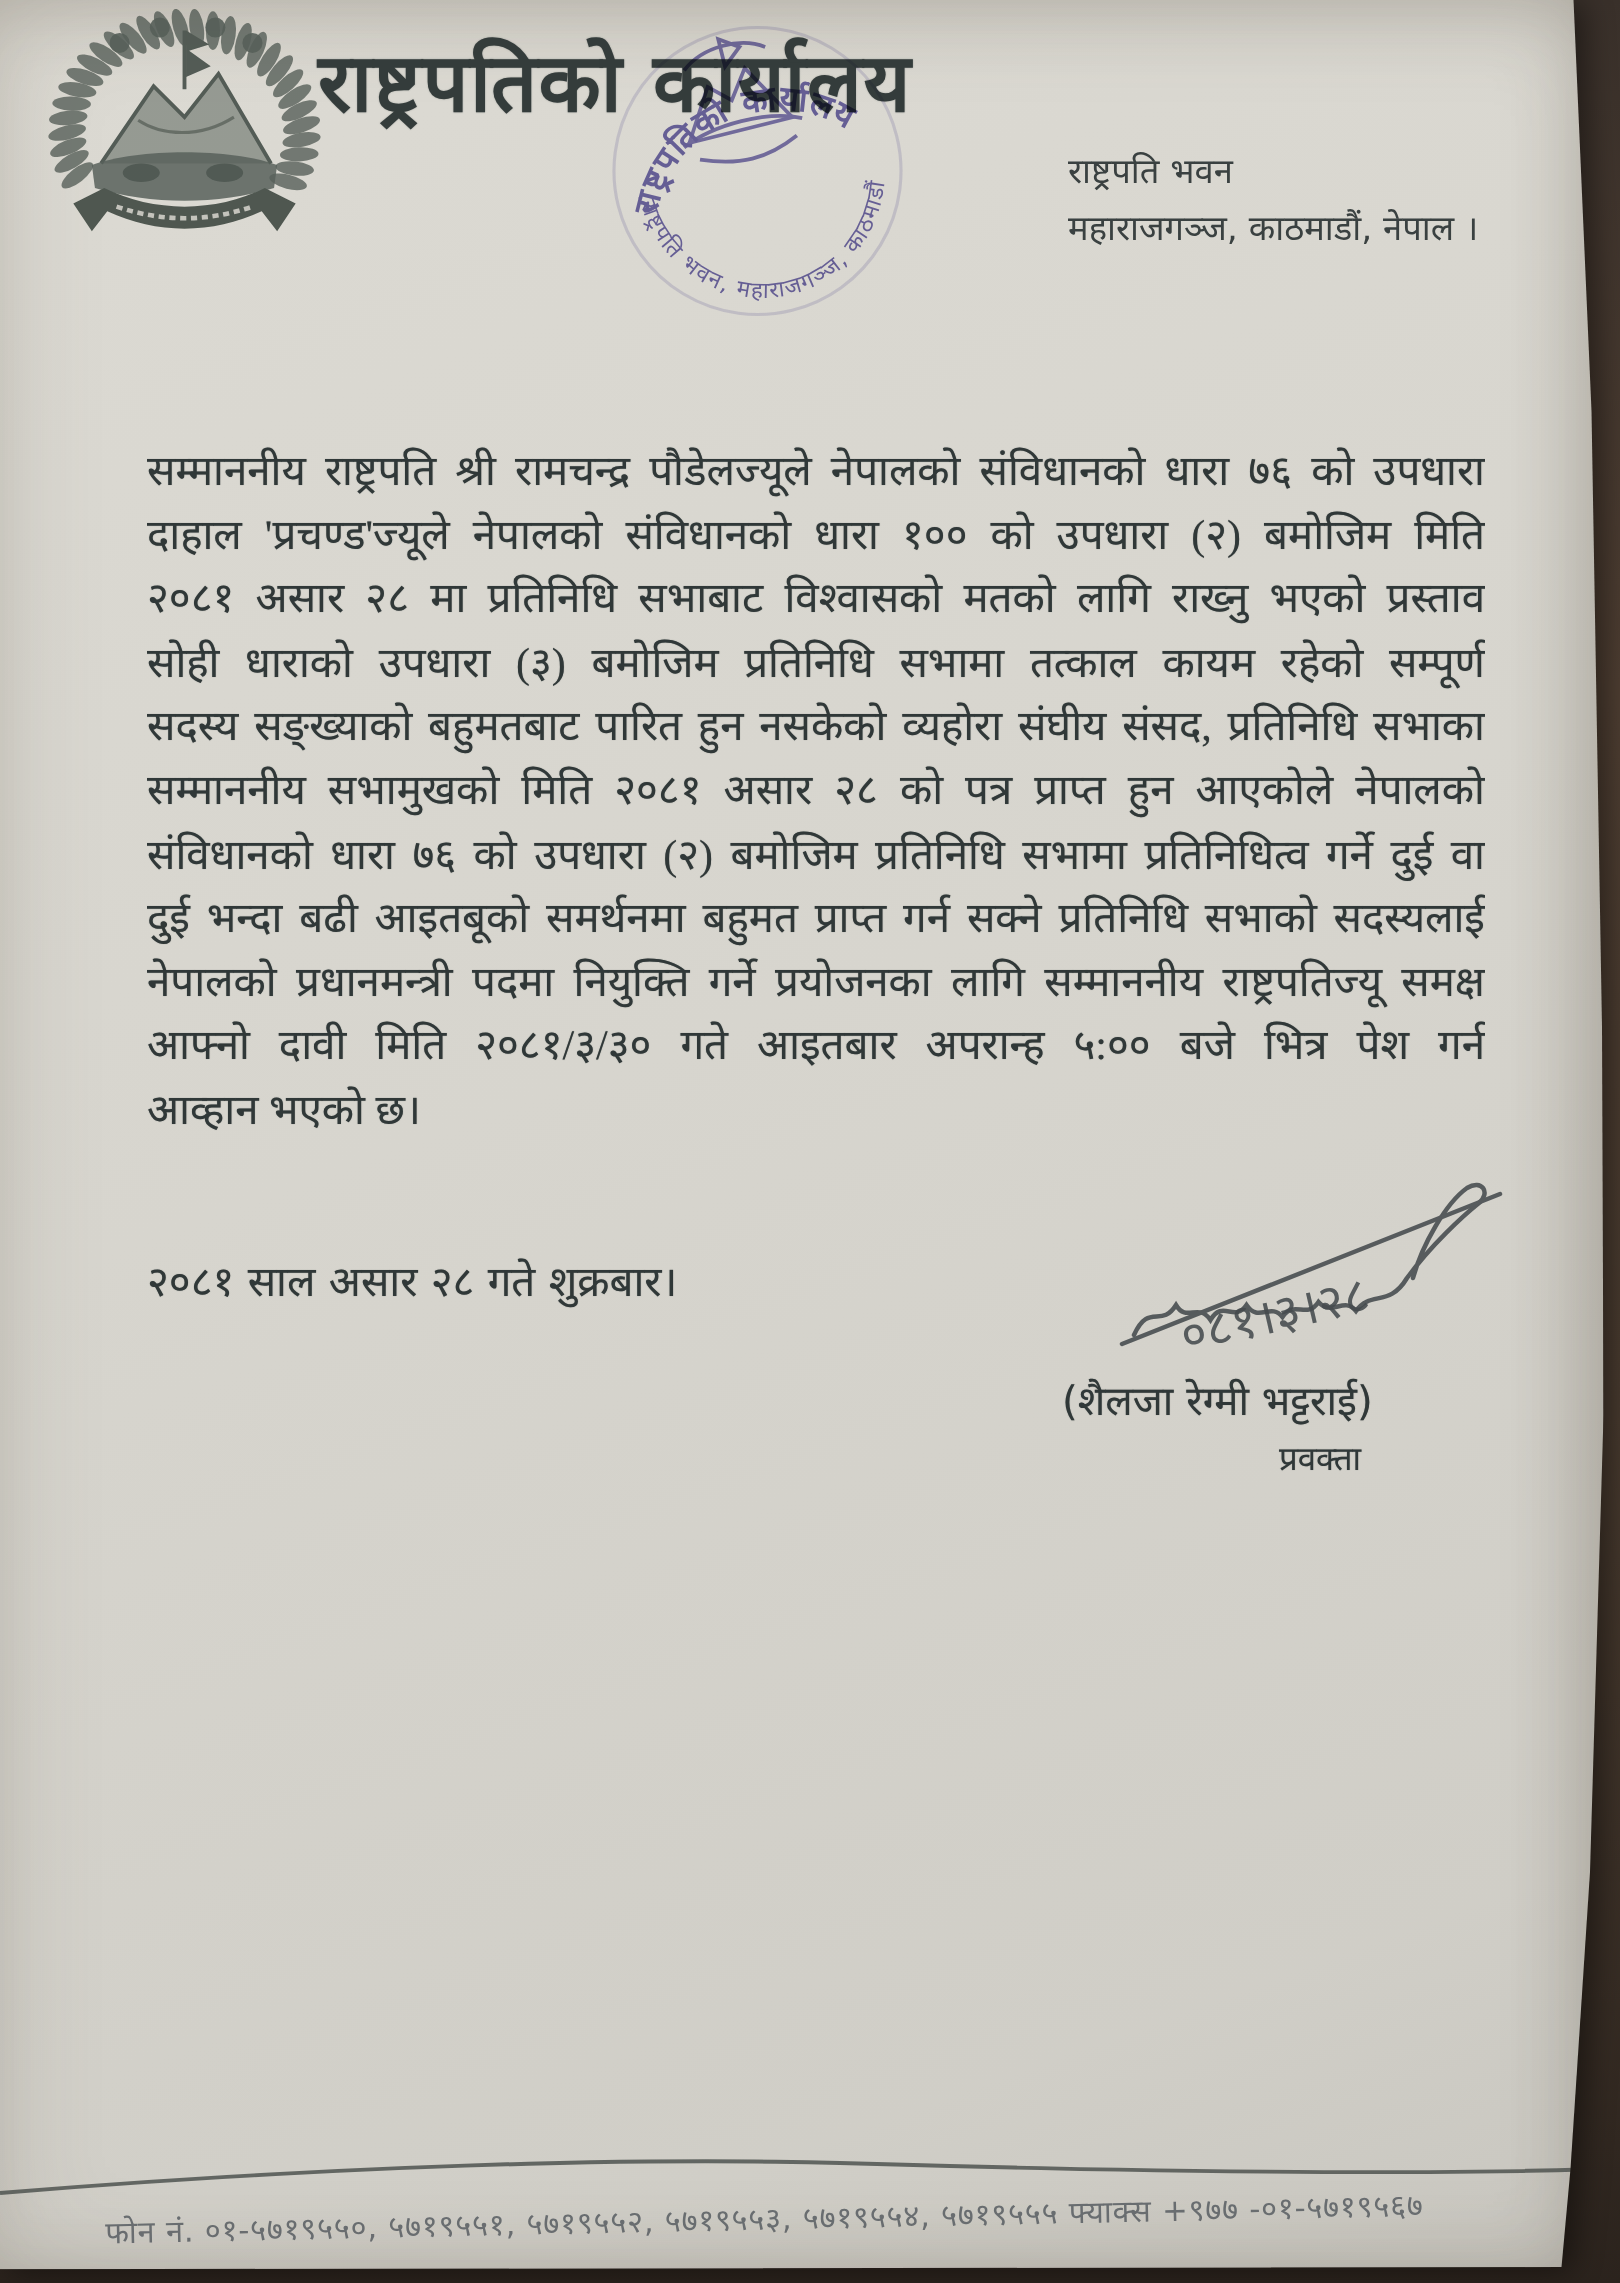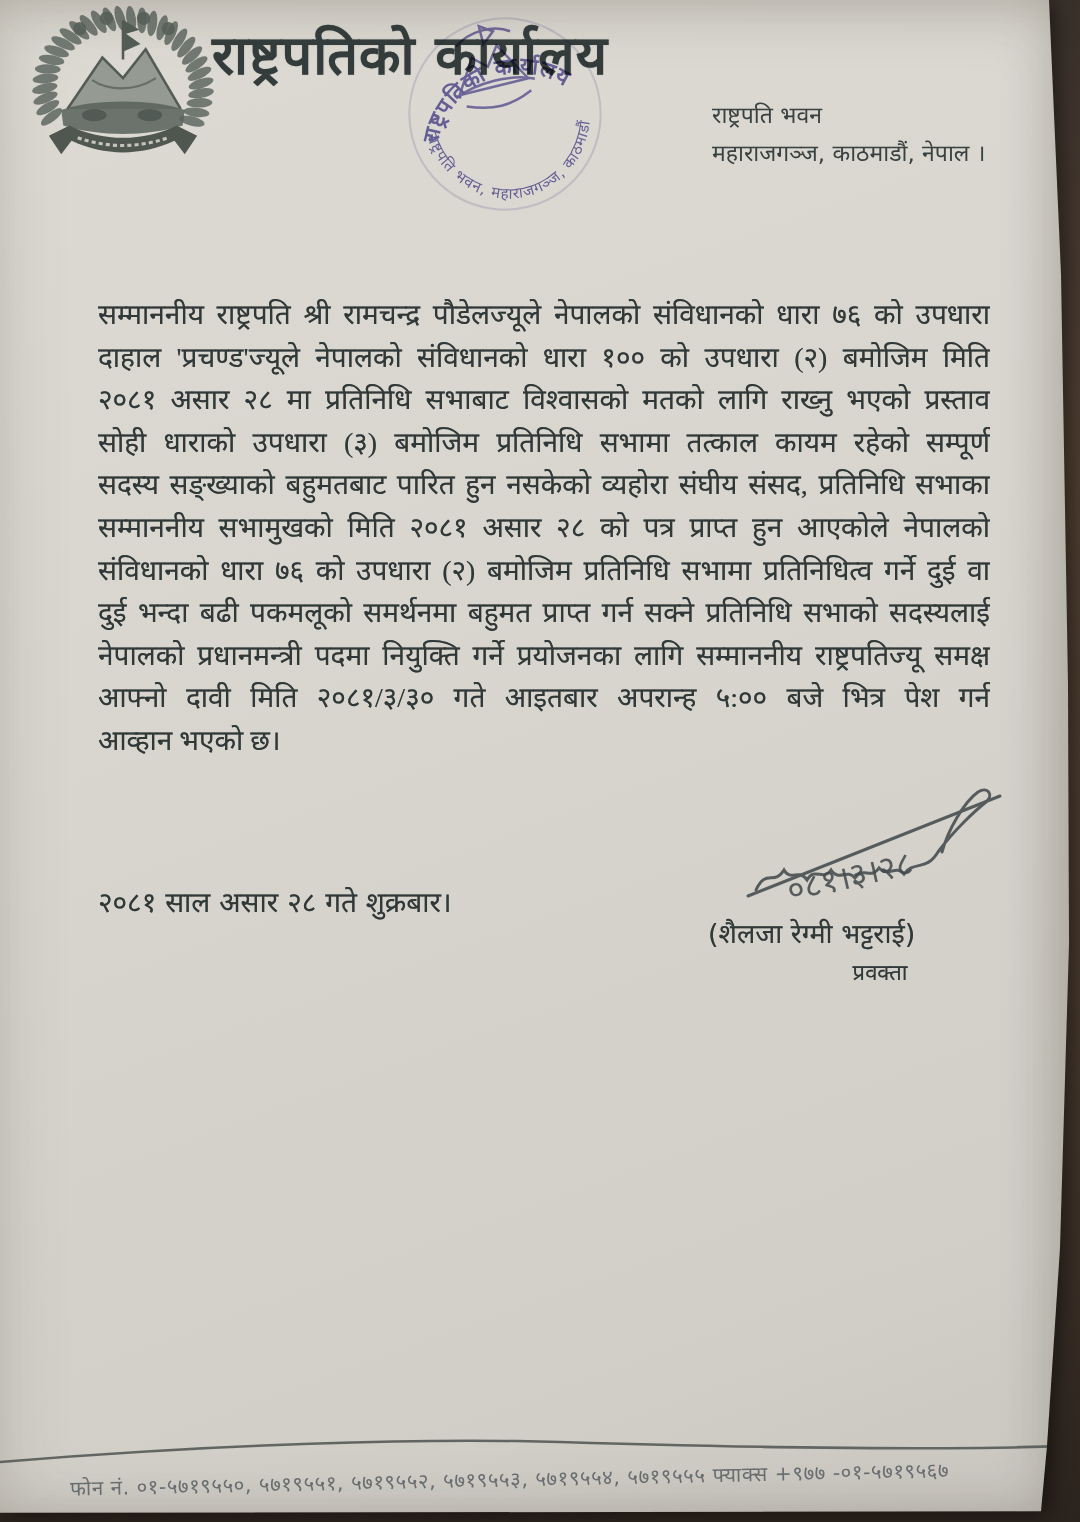--- a/index.html
+++ b/index.html
@@ -44,21 +44,20 @@
     color:#303838;
     text-align:justify;text-align-last:justify;text-justify:inter-word;
     white-space:normal;overflow:hidden;height:42.6px;
     text-shadow:0 0 .6px rgba(48,56,56,.55);
     font-family:Liberation Serif, serif;
   }
   .body-text .line.last{text-align-last:left;}
   .date-line{
     position:absolute;left:98px;top:834px;font-size:28px;color:#303838;
     text-shadow:0 0 .6px rgba(48,56,56,.55);
-    margin-top:48px;
   }
   
   .sig-svg{position:absolute;left:742px;top:782px;width:280px;height:135px;}
   .sig-name{
     position:absolute;left:708px;top:914px;width:304px;text-align:left;
     font-size:27px;color:#303838;text-shadow:0 0 .6px rgba(48,56,56,.5);
   }
   .sig-role{
     position:absolute;left:728px;top:956px;width:304px;text-align:center;
     font-size:22px;color:#303838;text-shadow:0 0 .6px rgba(48,56,56,.5);
@@ -163,21 +162,21 @@
 
 
     <div class="body-text">
       <div class="line">सम्माननीय राष्ट्रपति श्री रामचन्द्र पौडेलज्यूले नेपालको संविधानको धारा ७६ को उपधारा</div>
       <div class="line">दाहाल 'प्रचण्ड'ज्यूले नेपालको संविधानको धारा १०० को उपधारा (२) बमोजिम मिति</div>
       <div class="line">२०८१ असार २८ मा प्रतिनिधि सभाबाट विश्वासको मतको लागि राख्नु भएको प्रस्ताव</div>
       <div class="line">सोही धाराको उपधारा (३) बमोजिम प्रतिनिधि सभामा तत्काल कायम रहेको सम्पूर्ण</div>
       <div class="line">सदस्य सङ्ख्याको बहुमतबाट पारित हुन नसकेको व्यहोरा संघीय संसद, प्रतिनिधि सभाका</div>
       <div class="line">सम्माननीय सभामुखको मिति २०८१ असार २८ को पत्र प्राप्त हुन आएकोले नेपालको</div>
       <div class="line">संविधानको धारा ७६ को उपधारा (२) बमोजिम प्रतिनिधि सभामा प्रतिनिधित्व गर्ने दुई वा</div>
-      <div class="line">दुई भन्दा बढी पकमलूको समर्थनमा बहुमत प्राप्त गर्न सक्ने प्रतिनिधि सभाको सदस्यलाई</div>
+      <div class="line">दुई भन्दा बढी आइतबूको समर्थनमा बहुमत प्राप्त गर्न सक्ने प्रतिनिधि सभाको सदस्यलाई</div>
       <div class="line">नेपालको प्रधानमन्त्री पदमा नियुक्ति गर्ने प्रयोजनका लागि सम्माननीय राष्ट्रपतिज्यू समक्ष</div>
       <div class="line">आफ्नो दावी मिति २०८१/३/३० गते आइतबार अपरान्ह ५:०० बजे भित्र पेश गर्न</div>
       <div class="line last">आव्हान भएको छ।</div>
     </div>
 
     <div class="date-line">२०८१ साल असार २८ गते शुक्रबार।</div>
 
     <svg class="sig-svg" viewBox="0 0 280 135">
       <g stroke="#41474a" fill="none" stroke-width="3" stroke-linecap="round" opacity=".85">
         <path d="M14,108 C24,86 32,104 42,88 C49,100 57,86 65,98 C73,84 81,100 89,88 C97,100 105,86 113,96 C121,84 129,98 137,86 C146,96 154,82 162,92 C172,78 184,90 196,70 C212,48 234,28 244,20 C252,13 246,4 236,10 C222,20 206,48 200,70"></path>

